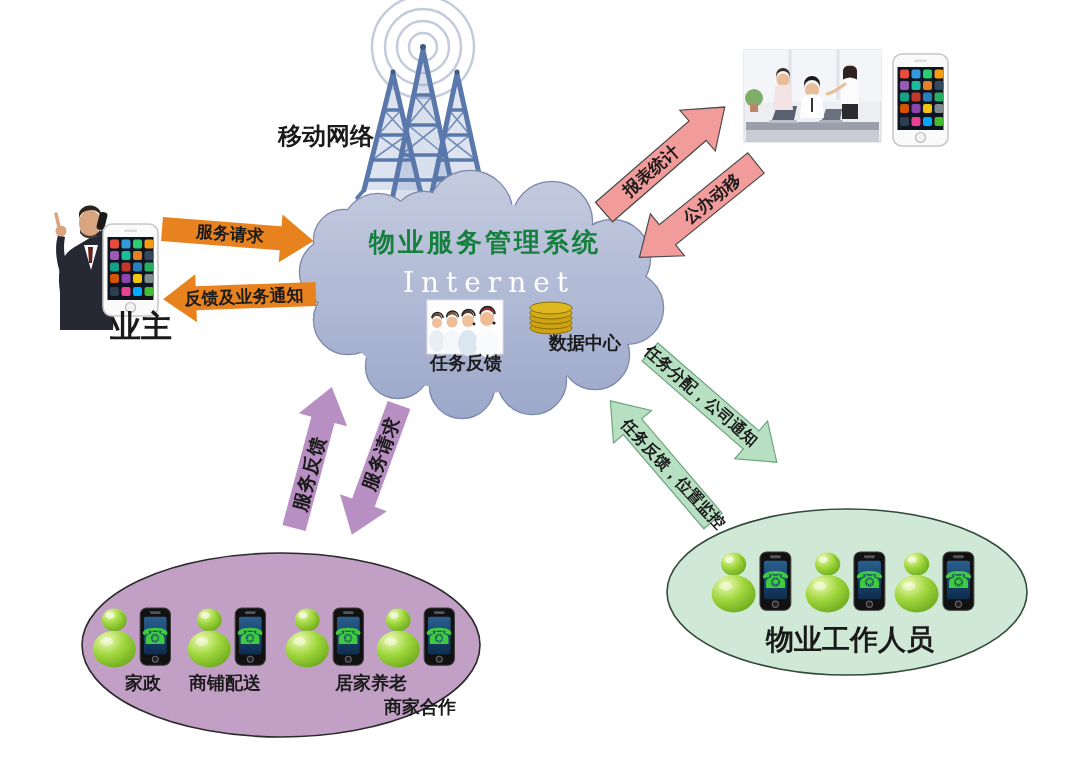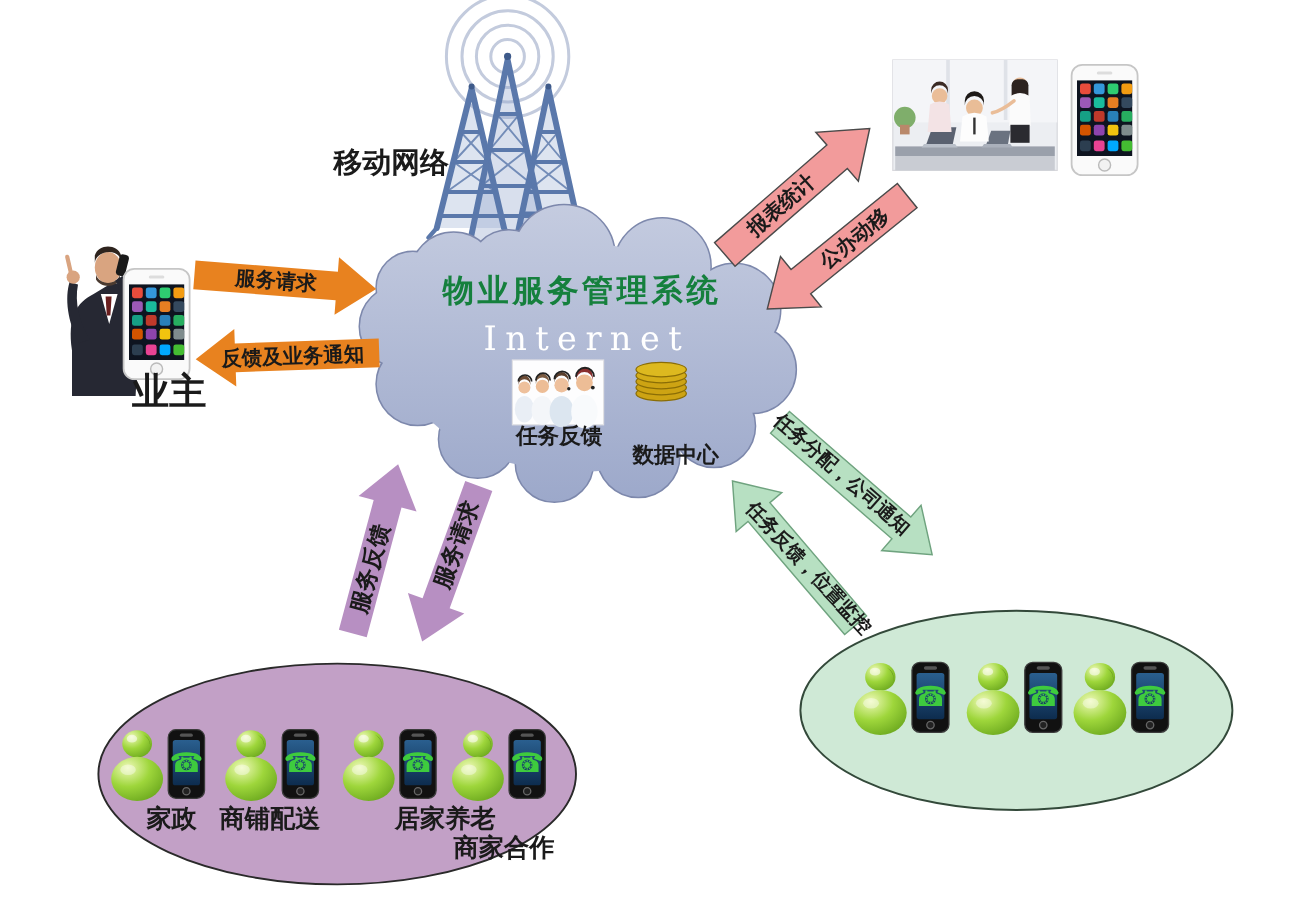--- a/index.html
+++ b/index.html
@@ -14,21 +14,21 @@
     position:absolute;white-space:nowrap;color:#1a1a1a;
     transform:translate(-50%,-50%);font-weight:600;line-height:1;
     pointer-events:none;
   }
   .lbl.rot{transform-origin:center center;}
   .cloud-title{font-size:26px;letter-spacing:3px;color:#15803d;font-weight:700;}
   .internet{font-size:28px;letter-spacing:7px;color:#ffffff;font-weight:400;
     font-family:"DejaVu Serif","Liberation Serif",serif;}
   .big{font-size:28px;font-weight:700;}
   .owner-lbl{font-size:31px;font-weight:700;}
-  .mid{font-size:21px;}
+  .mid{font-size:18px;}
   .small{font-size:18px;font-weight:700;}
   .arrow-lbl{font-size:17px;font-weight:700;}
   .arrow-lbl-lg{font-size:19px;font-weight:700;}
   .arrow-lbl-sm{font-size:16px;font-weight:700;}
 </style>
 </head>
 <body>
 
 <div id="stage">
 
@@ -268,23 +268,24 @@
     <use href="#pair" transform="translate(716,552) scale(1.1)"></use>
     <use href="#pair" transform="translate(810,552) scale(1.1)"></use>
     <use href="#pair" transform="translate(899,552) scale(1.1)"></use>
   </svg>
 
   <div class="lbl mid" style="left:326px;top:136px;font-size:24px;">移动网络</div>
 
   <div class="lbl cloud-title" style="left:485px;top:243px;">物业服务管理系统</div>
   <div class="lbl internet" style="left:489px;top:283px;">Internet</div>
   <div class="lbl small" style="left:466px;top:363px;">任务反馈</div>
-  <div class="lbl small" style="left:563px;top:343px;margin-top:36px;">数据中心</div>
+  <div class="lbl small" style="left:585px;top:343px;">数据中心</div>
 
   <div class="lbl owner-lbl" style="left:96px;top:326px;margin-left:45px;">业主</div>
+  <div class="lbl big" style="left:850px;top:640px;">物业工作人员</div>
 
   <div class="lbl mid" style="left:143px;top:683px;">家政</div>
   <div class="lbl mid" style="left:225px;top:683px;text-align:right;">商铺配送</div>
   <div class="lbl mid" style="left:327px;top:683px;margin-left:44px;">居家养老</div>
   <div class="lbl mid" style="left:420px;top:683px;margin-top:24px;">商家合作</div>
 
   <div class="lbl rot arrow-lbl" style="left:230px;top:234px;transform:translate(-50%,-50%) rotate(4.5deg);">服务请求</div>
   <div class="lbl rot arrow-lbl" style="left:244px;top:297px;transform:translate(-50%,-50%) rotate(-2deg);">反馈及业务通知</div>
   <div class="lbl rot arrow-lbl" style="left:651px;top:171px;transform:translate(-50%,-50%) rotate(-41deg);">报表统计</div>
   <div class="lbl rot arrow-lbl" style="left:712px;top:199px;transform:translate(-50%,-50%) rotate(-39deg);"><bdo dir="rtl">移动办公</bdo></div>

